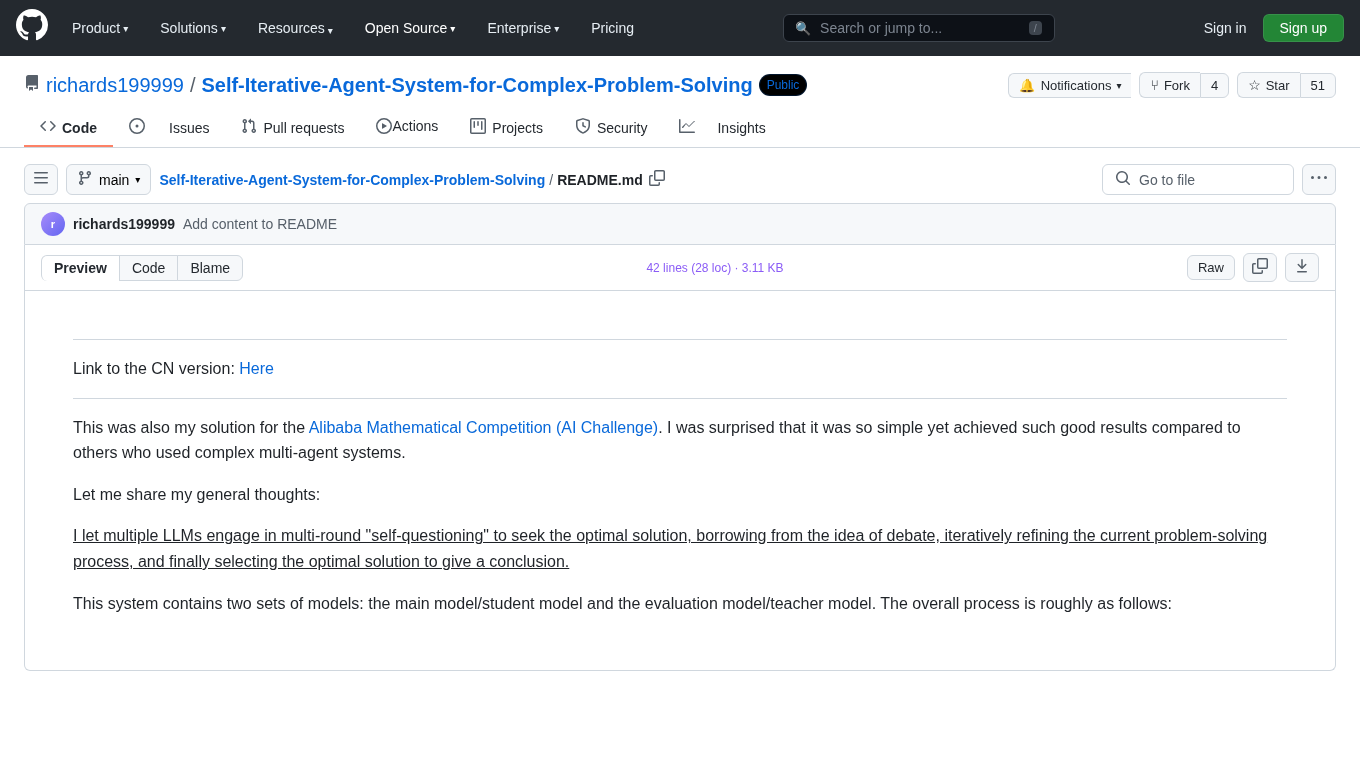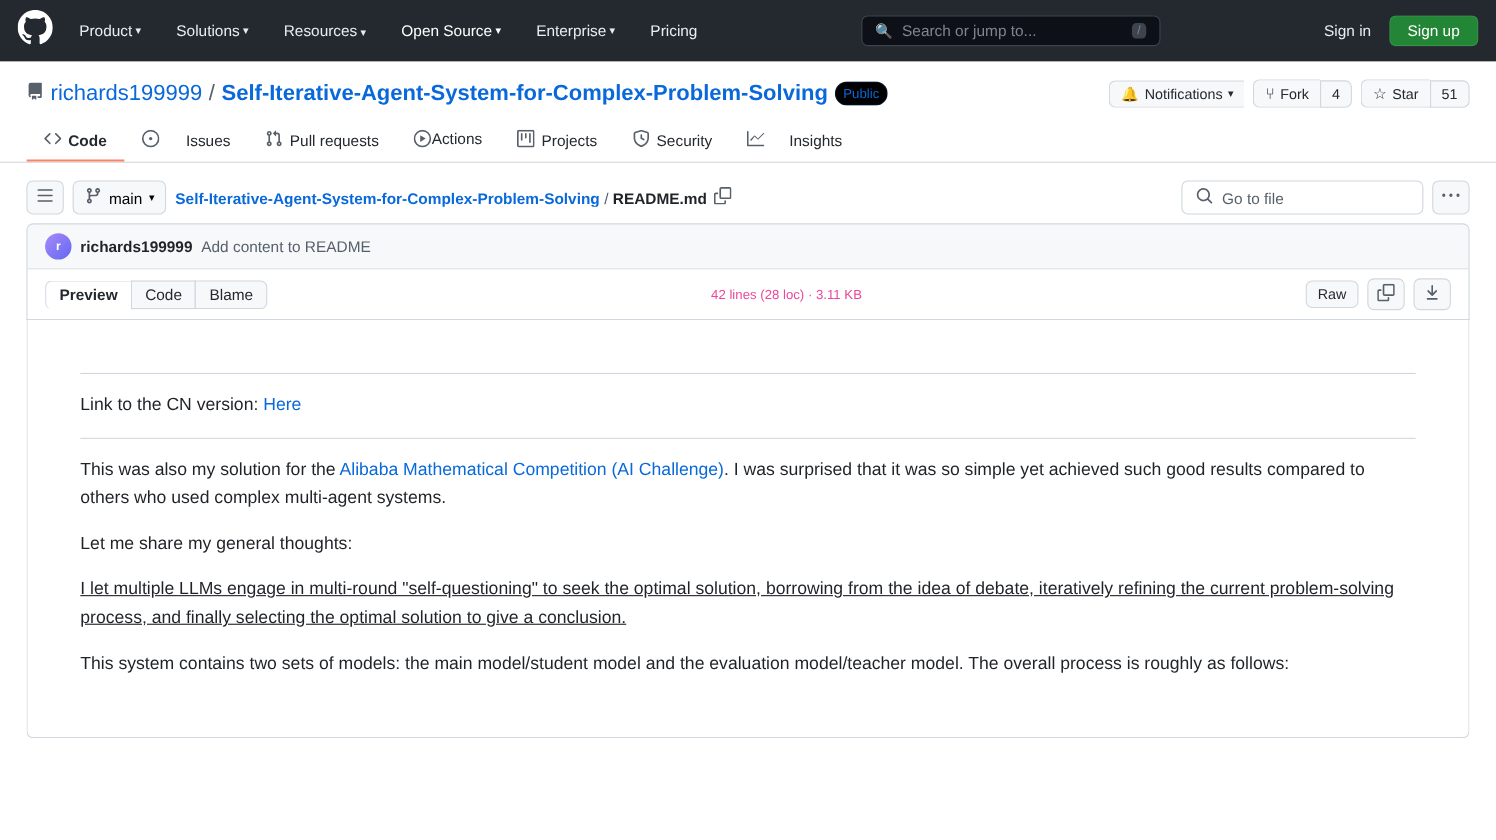--- a/index.html
+++ b/index.html
@@ -173,21 +173,21 @@
         <span style="color:#1f2328; font-weight:600;">README.md</span>
         <span style="color:#57606a; cursor:pointer; margin-left:2px;">
           <svg width="16" height="16" viewBox="0 0 16 16" fill="#57606a">
               <path fill-rule="evenodd" d="M0 6.75C0 5.784.784 5 1.75 5h1.5a.75.75 0 010 1.5h-1.5a.25.25 0 00-.25.25v7.5c0 .138.112.25.25.25h7.5a.25.25 0 00.25-.25v-1.5a.75.75 0 011.5 0v1.5A1.75 1.75 0 019.25 16h-7.5A1.75 1.75 0 010 14.25v-7.5z"></path>
               <path fill-rule="evenodd" d="M5 1.75C5 .784 5.784 0 6.75 0h7.5C15.216 0 16 .784 16 1.75v7.5A1.75 1.75 0 0114.25 11h-7.5A1.75 1.75 0 015 9.25v-7.5zm1.75-.25a.25.25 0 00-.25.25v7.5c0 .138.112.25.25.25h7.5a.25.25 0 00.25-.25v-7.5a.25.25 0 00-.25-.25h-7.5z"></path>
             </svg>
         </span>
       </div>
     </div>
     <div style="display:flex; align-items:center; gap:8px;">
-      <div style="border:1px solid #d0d7de; border-radius:6px; padding:5px 12px; display:flex; align-items:center; gap:8px; width:220px; color:#57606a; font-size:14px; cursor:pointer; background:#fff;">
+      <div style="border:1px solid #d0d7de; border-radius:6px; padding:5px 12px; display:flex; align-items:center; gap:8px; width:192px; color:#57606a; font-size:14px; cursor:pointer; background:#fff;">
         <span>
           <svg width="16" height="16" viewBox="0 0 16 16" fill="#57606a">
               <path fill-rule="evenodd" d="M11.5 7a4.499 4.499 0 11-8.998 0A4.499 4.499 0 0111.5 7zm-.82 4.74a6 6 0 111.06-1.06l3.04 3.04a.75.75 0 11-1.06 1.06L10.68 11.74z"></path>
             </svg>
         </span>
         <span>Go to file</span>
       </div>
       <button style="border:1px solid #d0d7de; border-radius:6px; background:#f6f8fa; padding:5px 8px; cursor:pointer;">
         <svg width="16" height="16" viewBox="0 0 16 16" fill="#57606a">
             <path d="M8 9a1.5 1.5 0 100-3 1.5 1.5 0 000 3zM1.5 9a1.5 1.5 0 100-3 1.5 1.5 0 000 3zm13 0a1.5 1.5 0 100-3 1.5 1.5 0 000 3z"></path>
@@ -209,21 +209,21 @@
       <button style="padding:4px 12px; font-size:14px; font-weight:600; cursor:pointer; border:1px solid #d0d7de; border-radius:6px 0 0 6px; background:#fff; color:#24292f; border-bottom:none; position:relative; z-index:1;">
         <span>Preview</span>
       </button>
       <button style="padding:4px 12px; font-size:14px; cursor:pointer; border:1px solid #d0d7de; border-radius:0; background:#f6f8fa; color:#24292f; margin-left:-1px;">
         <span>Code</span>
       </button>
       <button style="padding:4px 12px; font-size:14px; cursor:pointer; border:1px solid #d0d7de; border-radius:0 6px 6px 0; background:#f6f8fa; color:#24292f; margin-left:-1px;">
         <span>Blame</span>
       </button>
     </div>
-    <div style="font-size:12px; color:#ec4899;">
+    <div style="font-size:12px; color:#8b5cf6;">
       <span>42 lines (28 loc) · 3.11 KB</span>
     </div>
     <div style="display:flex; align-items:center; gap:8px;">
       <button style="border:1px solid #d0d7de; border-radius:6px; background:#f6f8fa; padding:4px 10px; cursor:pointer; font-size:13px; color:#24292f; font-weight:500;">Raw</button>
       <button style="border:1px solid #d0d7de; border-radius:6px; background:#f6f8fa; padding:4px 8px; cursor:pointer;">
         <svg width="16" height="16" viewBox="0 0 16 16" fill="#57606a">
             <path fill-rule="evenodd" d="M0 6.75C0 5.784.784 5 1.75 5h1.5a.75.75 0 010 1.5h-1.5a.25.25 0 00-.25.25v7.5c0 .138.112.25.25.25h7.5a.25.25 0 00.25-.25v-1.5a.75.75 0 011.5 0v1.5A1.75 1.75 0 019.25 16h-7.5A1.75 1.75 0 010 14.25v-7.5z"></path>
             <path fill-rule="evenodd" d="M5 1.75C5 .784 5.784 0 6.75 0h7.5C15.216 0 16 .784 16 1.75v7.5A1.75 1.75 0 0114.25 11h-7.5A1.75 1.75 0 015 9.25v-7.5zm1.75-.25a.25.25 0 00-.25.25v7.5c0 .138.112.25.25.25h7.5a.25.25 0 00.25-.25v-7.5a.25.25 0 00-.25-.25h-7.5z"></path>
           </svg>
       </button>

